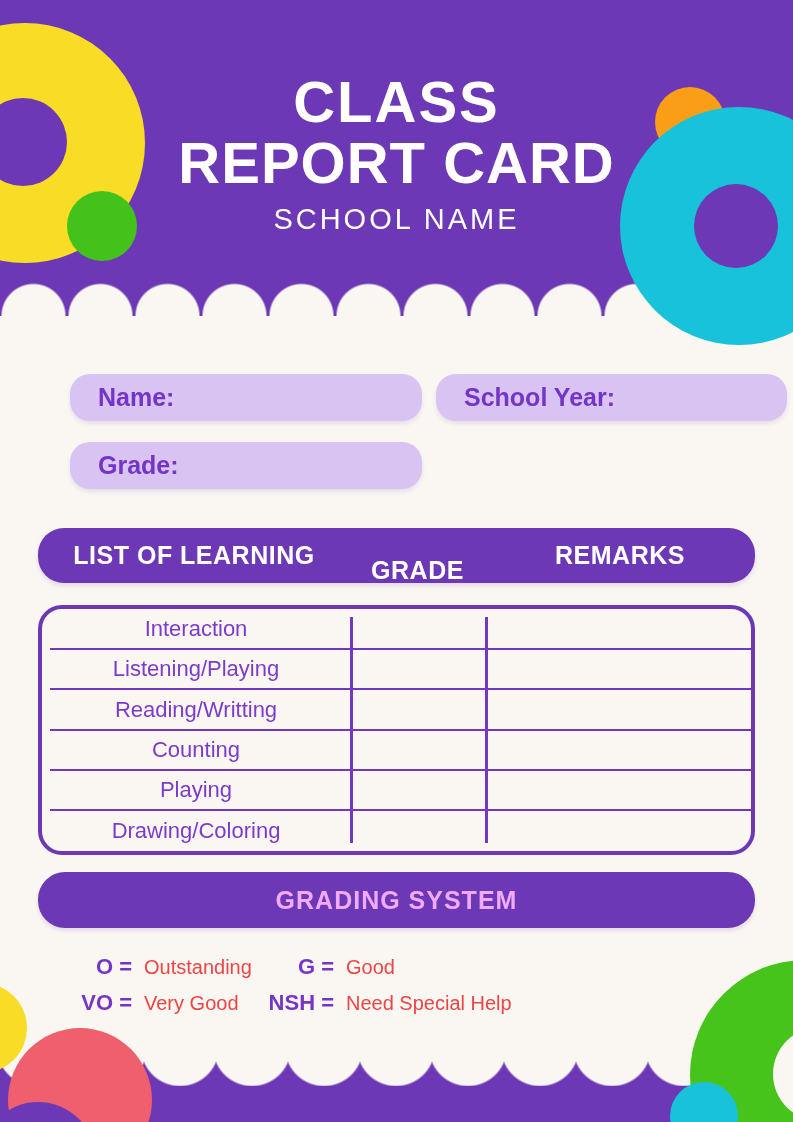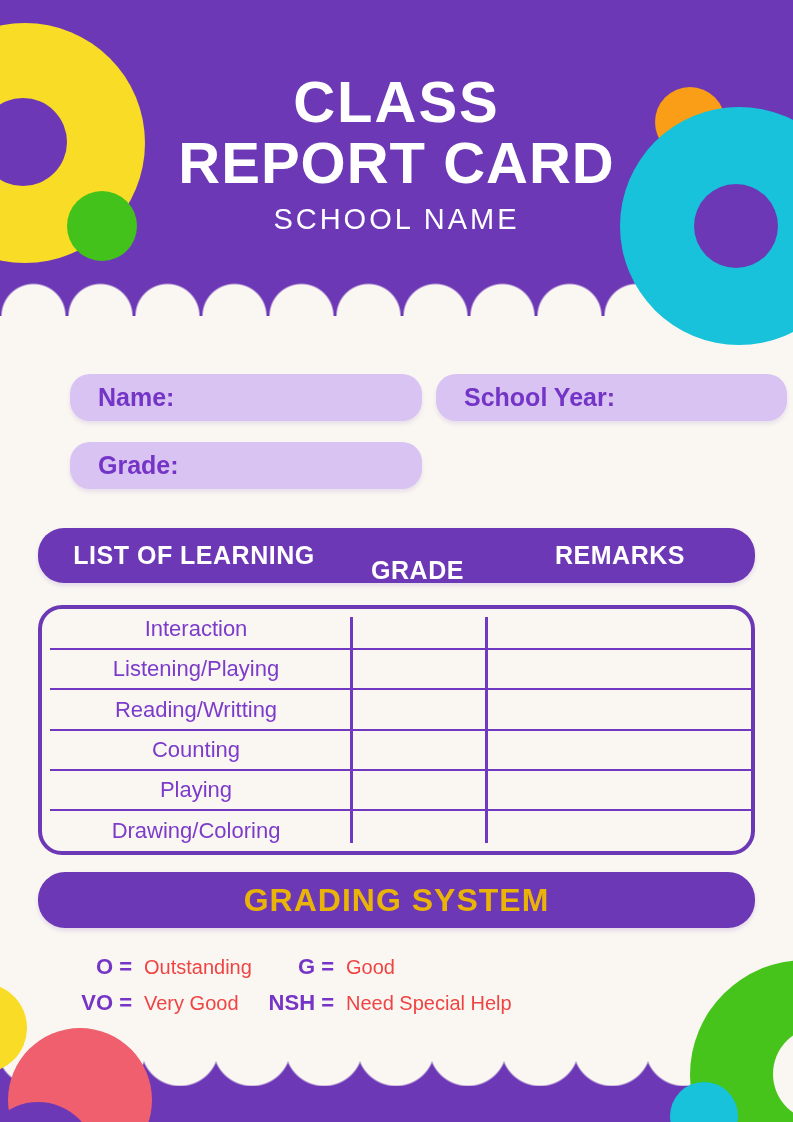--- a/index.html
+++ b/index.html
@@ -63,22 +63,22 @@
   .trow .cell-grade{width:135px;height:100%;}
   .trow .cell-remarks{flex:1;height:100%;}
   .hsep{position:absolute;left:8px;right:0;height:2.2px;background:#7139C2;}
   .hsep.s1{top:39px}.hsep.s2{top:79px}.hsep.s3{top:120px}.hsep.s4{top:160px}.hsep.s5{top:200px}
   .vsep{position:absolute;top:8px;bottom:8px;width:2.5px;background:#7139C2;}
   .vsep.v1{left:308px}.vsep.v2{left:443px}
 
   
   .grading-bar{
     left:38px;top:872px;width:717px;height:56px;background:#6C38B5;border-radius:27px;
-    display:flex;align-items:center;justify-content:center;color:#eab308;font-weight:700;
-    font-size:32px;letter-spacing:1px;box-shadow:0 3px 4px rgba(108,56,181,0.15);
+    display:flex;align-items:center;justify-content:center;color:#f0abfc;font-weight:700;
+    font-size:25px;letter-spacing:1px;box-shadow:0 3px 4px rgba(108,56,181,0.15);
   }
   .legend-row{position:absolute;left:0;width:793px;height:34px;}
   .lr1{top:950px;}
   .lr2{top:986px;}
   .legend-key{position:absolute;text-align:right;font-weight:700;font-size:22px;color:#7635C6;line-height:34px;}
   .legend-val{position:absolute;text-align:left;font-weight:400;font-size:20px;color:#ef4444;line-height:34px;}
   .k-a{left:40px;width:92px;}
   .v-a{left:144px;width:220px;}
   .k-b{left:240px;width:94px;}
   .v-b{left:346px;width:260px;}

